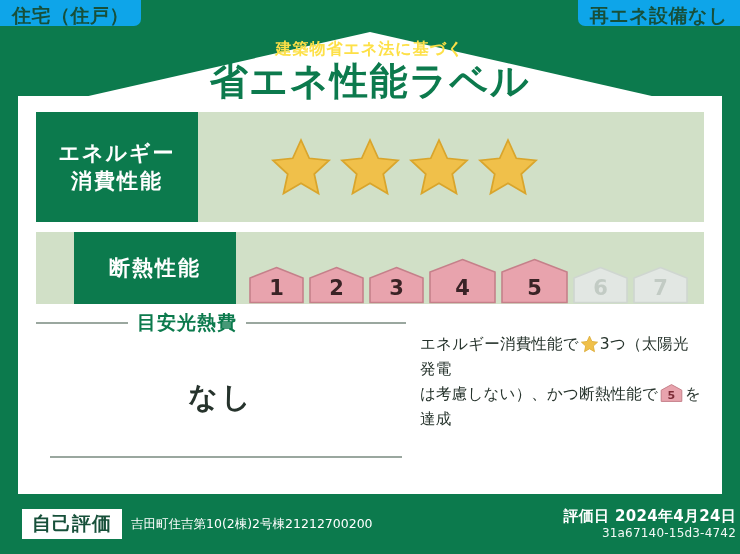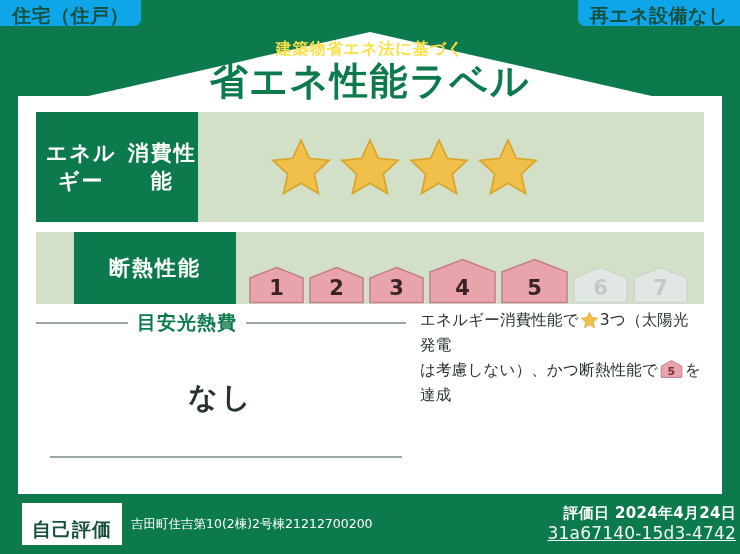--- a/index.html
+++ b/index.html
@@ -69,21 +69,21 @@
     margin-bottom:10px;
   }
   .perf-row .rowlabel{
     background:#0c7a4d;
     color:#ffffff;
     font-weight:bold;
     font-size:21px;
     letter-spacing:2px;
     width:162px;
     flex:0 0 162px;
-    display:flex;flex-direction:row;align-items:center;justify-content:center;
+    display:flex;flex-direction:column;align-items:center;justify-content:center;
     line-height:1.35;
     text-align:center;
   }
   .perf-row.energy{height:110px;}
   .perf-row.insul{height:72px;padding-left:38px;}
   .perf-row .rowbody{
     flex:1;display:flex;align-items:center;
   }
 
   
@@ -136,48 +136,48 @@
   .zeh-check{
     width:24px;height:24px;flex:0 0 24px;
     border:2px solid #9aa79f;background:#fff;
     position:relative;
   }
   .zeh-check svg{position:absolute;left:1px;top:0px;}
   .zeh-title{
     color:#0c7a4d;font-weight:bold;font-size:22px;letter-spacing:1px;
   }
   .zeh-desc{
-    margin-top:0;color:#26332c;font-size:15.5px;line-height:1.62;
+    margin-top:24px;color:#26332c;font-size:15.5px;line-height:1.62;
     letter-spacing:.2px;max-width:300px;
   }
   .inline-star{display:inline-block;vertical-align:-4px;width:19px;height:18px;margin:0 1px;}
   .inline-house{display:inline-block;vertical-align:-3px;position:relative;width:23px;height:18px;margin:0 2px;}
   .inline-house svg{display:block;}
   .inline-house .n{
     position:absolute;left:0;right:0;bottom:1px;text-align:center;
     font-size:11px;font-weight:bold;color:#7d2b36;line-height:1;
   }
 
   
   .footer{
     position:absolute;left:0;right:0;bottom:0;height:60px;
     background:#0c7a4d;z-index:4;
     display:flex;align-items:center;
   }
   .foot-left{display:flex;align-items:center;gap:9px;padding-left:22px;flex:1;}
   .self-badge{
     background:#ffffff;color:#17503a;font-weight:bold;font-size:19px;
-    padding:16px 10px 5px 10px;line-height:1.15;letter-spacing:1px;
+    padding:4px 10px 5px 10px;line-height:1.15;letter-spacing:1px;
   }
   .addr{color:#ffffff;font-size:12.5px;letter-spacing:0;}
   .foot-right{
     text-align:right;padding-right:4px;color:#ffffff;
   }
   .eval-date{font-size:15px;font-weight:bold;letter-spacing:.3px;line-height:1.25;}
-  .eval-id{font-size:17px;letter-spacing:.2px;opacity:.95;line-height:1.3;text-decoration:underline;}
+  .eval-id{font-size:12px;letter-spacing:.2px;opacity:.95;line-height:1.3;}
 </style>
 </head>
 <body>
 
 <div id="label-root">
 
   <div class="corner-badge left">住宅（住戸）</div>
   <div class="corner-badge right">再エネ設備なし</div>
 
   <div class="roof">

